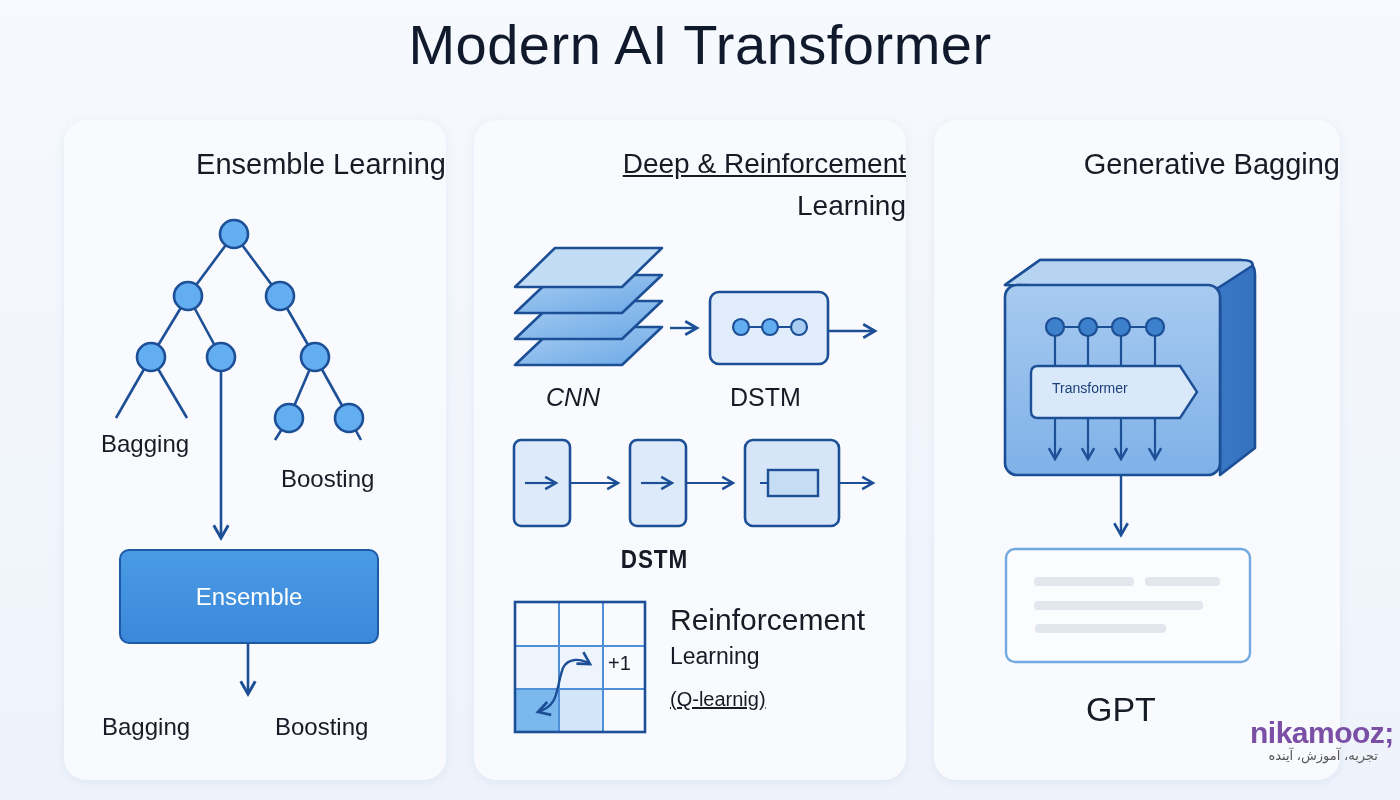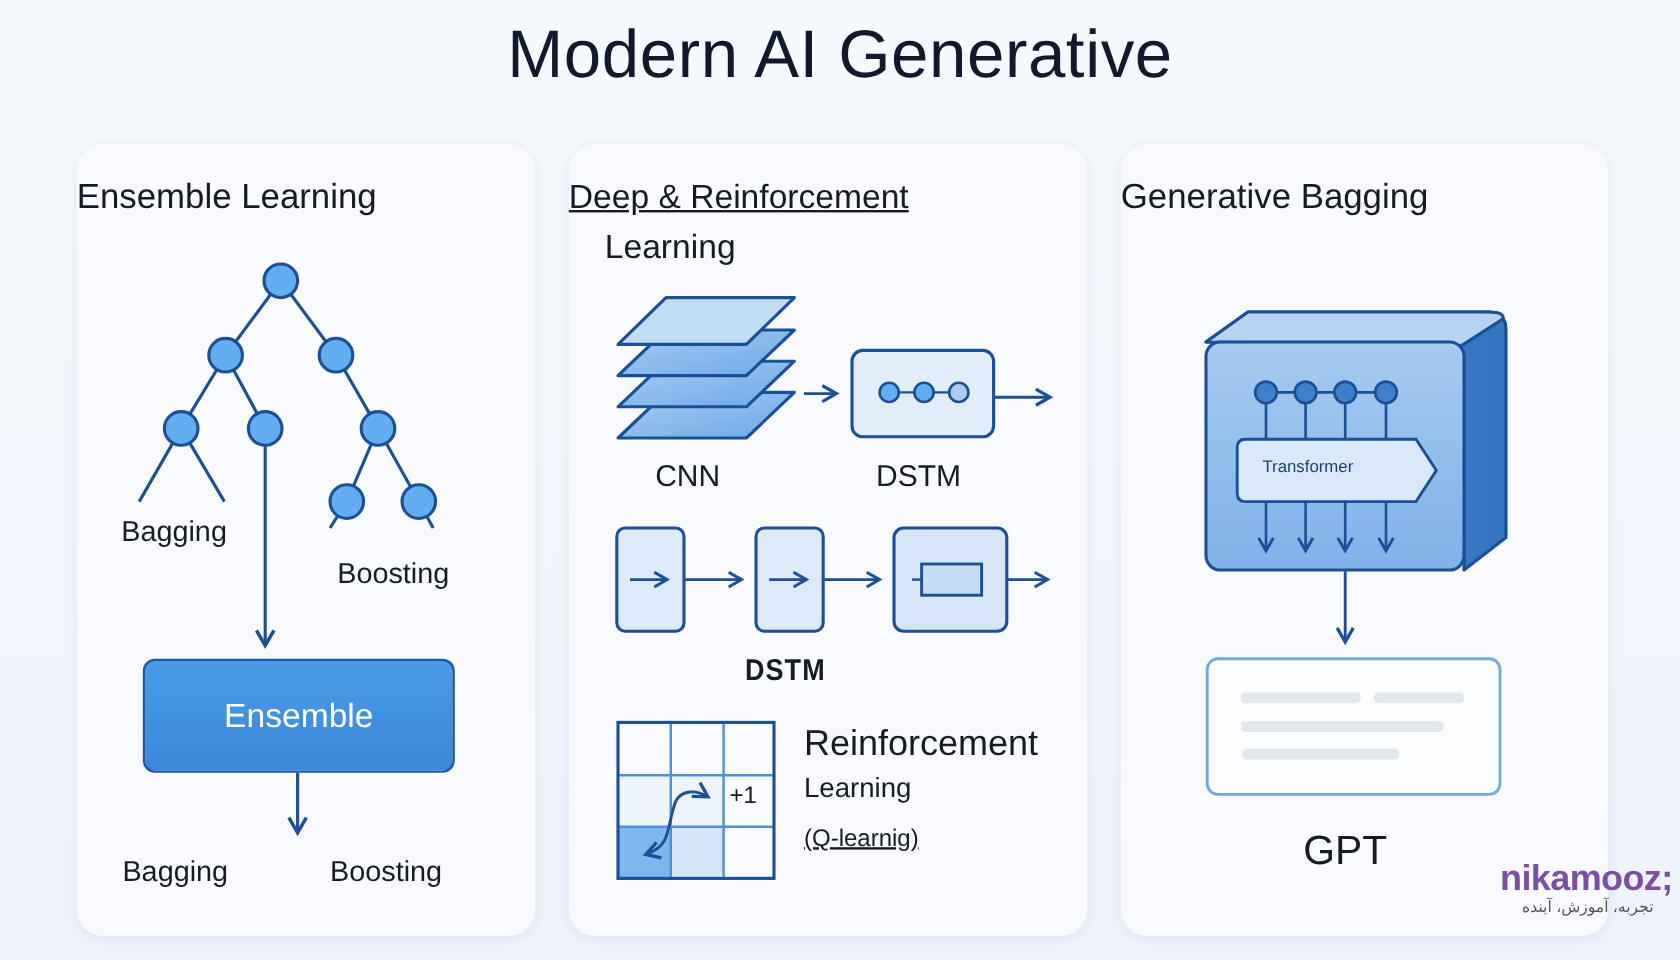--- a/index.html
+++ b/index.html
@@ -17,44 +17,44 @@
   }
   .card {
     position: absolute; top: 120px; height: 660px;
     background: #f8fafd; border-radius: 22px;
     box-shadow: 0 2px 10px rgba(150,170,210,0.18);
   }
   #card1 { left: 64px; width: 382px; }
   #card2 { left: 474px; width: 432px; }
   #card3 { left: 934px; width: 406px; }
   .card-title {
-    position: absolute; left: 0; width: 100%; text-align: left;
+    position: absolute; left: 0; width: 100%; text-align: right;
     font-size: 29px; color: #161b26;
   }
   .lbl { position: absolute; font-size: 24px; color: #161b26; white-space: nowrap; }
   svg.art { position: absolute; left: 0; top: 0; overflow: visible; }
   .ensemble-box {
     position: absolute; left: 119px; top: 549px; width: 260px; height: 95px;
     background: linear-gradient(180deg, #4a9be6 0%, #3b88d9 100%);
     border: 2px solid #1c5aa5; border-radius: 10px;
-    color: #fff; font-size: 28px; text-align: center; line-height: 92px;
+    color: #fff; font-size: 24px; text-align: center; line-height: 92px;
   }
   .transformer-label {
     position: absolute; left: 1052px; top: 380px; font-size: 14px; color: #1a3f78;
   }
   .logo {
     position: absolute; left: 1230px; top: 718px; width: 140px; margin-left: 20px;
   }
   .logo-main { font-size: 30px; font-weight: bold; color: #7b4fa6; letter-spacing: -0.5px; line-height: 30px; }
   .logo-sub { font-size: 13px; color: #555; text-align: right; direction: rtl; margin-right: 12px; }
 </style>
 </head>
 <body>
 
-<div class="title">Modern AI Generative</div>
+<div class="title">Modern AI Transformer</div>
 
 <div class="card" id="card1">
   <div class="card-title" style="top:28px">Ensemble Learning</div>
 </div>
 
 <div class="card" id="card2">
   <div class="card-title" style="top:28px; font-size:28px;text-decoration:underline;">Deep &amp; Reinforcement</div>
   <div class="card-title" style="top:70px; font-size:28px; padding-left:30px;">Learning</div>
 </div>
 
@@ -183,21 +183,21 @@
     <rect x="1035" y="624" width="131" height="9" rx="4" fill="#e2e6ed"></rect>
   </g>
 </svg>
 
 <div class="lbl" style="left:101px; top:430px;">Bagging</div>
 <div class="lbl" style="left:281px; top:465px;">Boosting</div>
 <div class="ensemble-box">Ensemble</div>
 <div class="lbl" style="left:102px; top:713px;">Bagging</div>
 <div class="lbl" style="left:275px; top:713px;">Boosting</div>
 
-<div class="lbl" style="left:546px; top:383px; font-size:25px;">CNN</div>
+<div class="lbl" style="left:546px; top:383px; font-size:25px;font-style:italic;">CNN</div>
 <div class="lbl" style="left:730px; top:383px; font-size:25px;">DSTM</div>
 <div class="lbl" style="left:617px; top:545px; font-size:25px; font-weight:bold; letter-spacing:1px; transform:scaleX(0.9);">DSTM</div>
 <div class="lbl" style="left:608px; top:652px; font-size:20px;">+1</div>
 <div class="lbl" style="left:670px; top:603px; font-size:30px;">Reinforcement</div>
 <div class="lbl" style="left:670px; top:643px; font-size:23px;">Learning</div>
 <div class="lbl" style="left:670px; top:688px; font-size:20px;text-decoration:underline;">(Q-learnig)</div>
 
 <div class="transformer-label">Transformer</div>
 <div class="lbl" style="left:1086px; top:690px; font-size:34px;">GPT</div>
 

